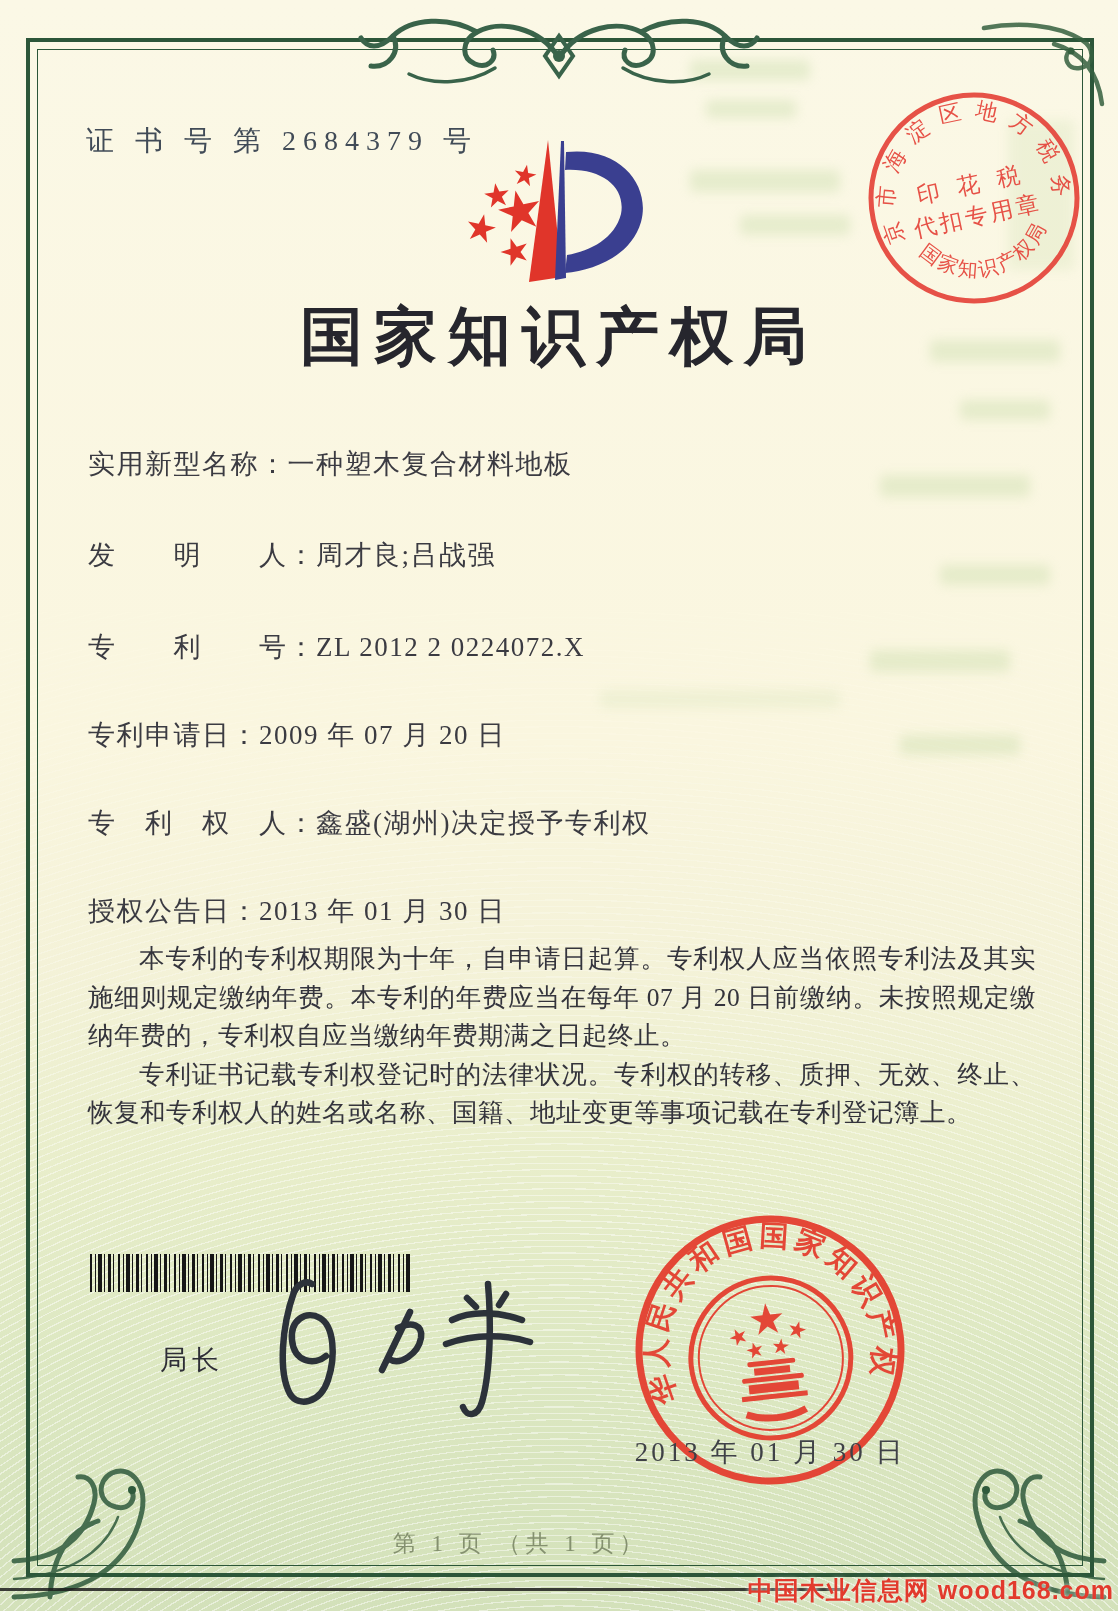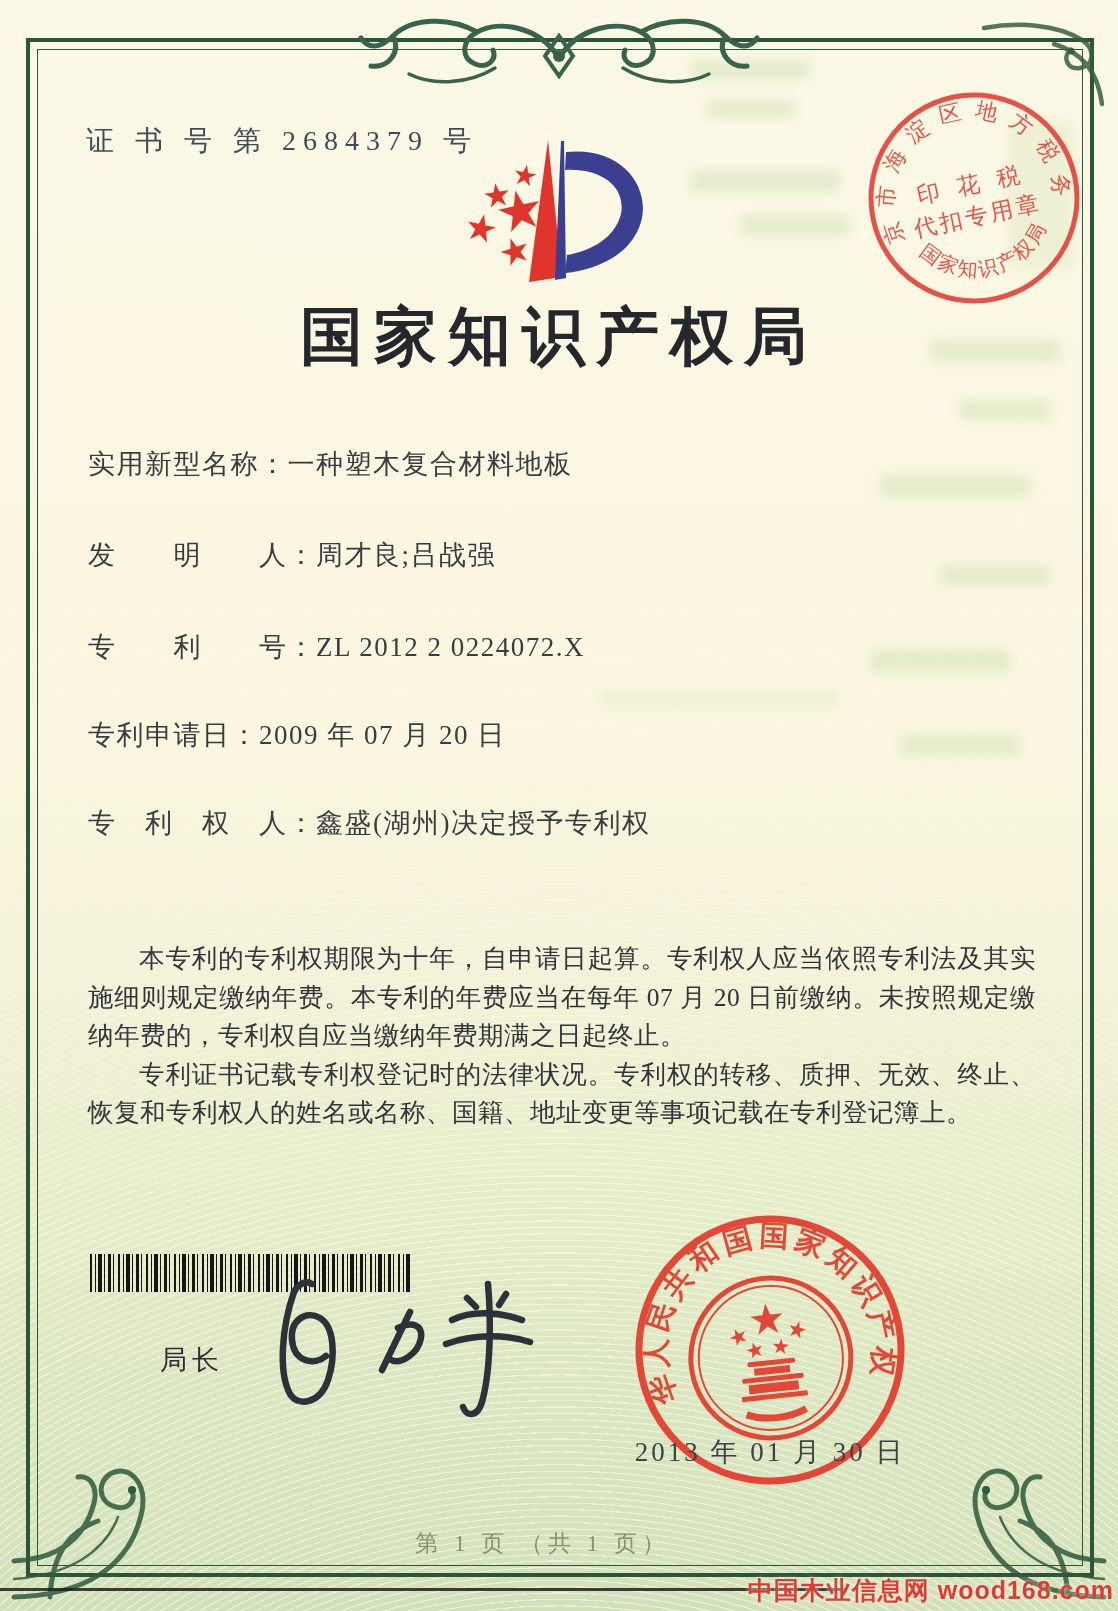--- a/index.html
+++ b/index.html
@@ -35,21 +35,21 @@
       #161616 5px 6px,transparent 6px 8px,
       #161616 8px 12px,transparent 12px 14px,
       #161616 14px 15px,transparent 15px 18px,
       #161616 18px 21px,transparent 21px 23px,
       #161616 23px 24px,transparent 24px 28px);}
   .sig-label{position:absolute;left:160px;top:1342px;font-size:27px;letter-spacing:5px;color:#2e2e36;}
   .sig-svg{position:absolute;left:232px;top:1268px;}
   .seal{position:absolute;left:626px;top:1206px;transform:rotate(-6deg);opacity:.93;}
   .issue-date{position:absolute;left:626px;top:1434px;width:288px;text-align:center;
               font-size:27px;letter-spacing:3px;color:#3f4147;}
-  .footer{position:absolute;left:370px;top:1528px;width:300px;text-align:right;
+  .footer{position:absolute;left:370px;top:1528px;width:300px;text-align:center;
           font-size:23px;letter-spacing:5px;color:#84906f;}
   .bottom-line{position:absolute;left:0;top:1588px;width:846px;height:3px;background:#1d1d1d;opacity:.85;}
   .watermark{position:absolute;right:4px;top:1574px;font-size:25px;font-weight:700;color:#e23a2d;
              font-family:"Liberation Sans","DejaVu Sans",sans-serif;letter-spacing:1px;
              text-shadow:0 0 4px rgba(255,255,255,.8);}
   svg text{font-family:"Liberation Serif","DejaVu Serif",serif;}
 </style>
 </head>
 <body>
 
@@ -159,20 +159,23 @@
     <span>实用新型名称：</span><span>一种塑木复合材料地板</span>
   </div>
   <div class="field f2">
     <span>专　　利　　号：</span><span>ZL 2012 2 0224072.X</span>
   </div>
   <div class="field f3">
     <span>专利申请日：</span><span>2009 年 07 月 20 日</span>
   </div>
   <div class="field f4">
     <span>专　利　权　人：</span><span>鑫盛(湖州)决定授予专利权</span>
+  </div>
+  <div class="field f5">
+    <span>授权公告日：</span><span>2013 年 01 月 30 日</span>
   </div>
 
   <div class="body-text">
     <p>本专利的专利权期限为十年，自申请日起算。专利权人应当依照专利法及其实施细则规定缴纳年费。本专利的年费应当在每年 07 月 20 日前缴纳。未按照规定缴纳年费的，专利权自应当缴纳年费期满之日起终止。</p>
     <p>专利证书记载专利权登记时的法律状况。专利权的转移、质押、无效、终止、恢复和专利权人的姓名或名称、国籍、地址变更等事项记载在专利登记簿上。</p>
   </div>
 
   <div class="barcode"></div>
 
   <div class="sig-label">局长</div>

